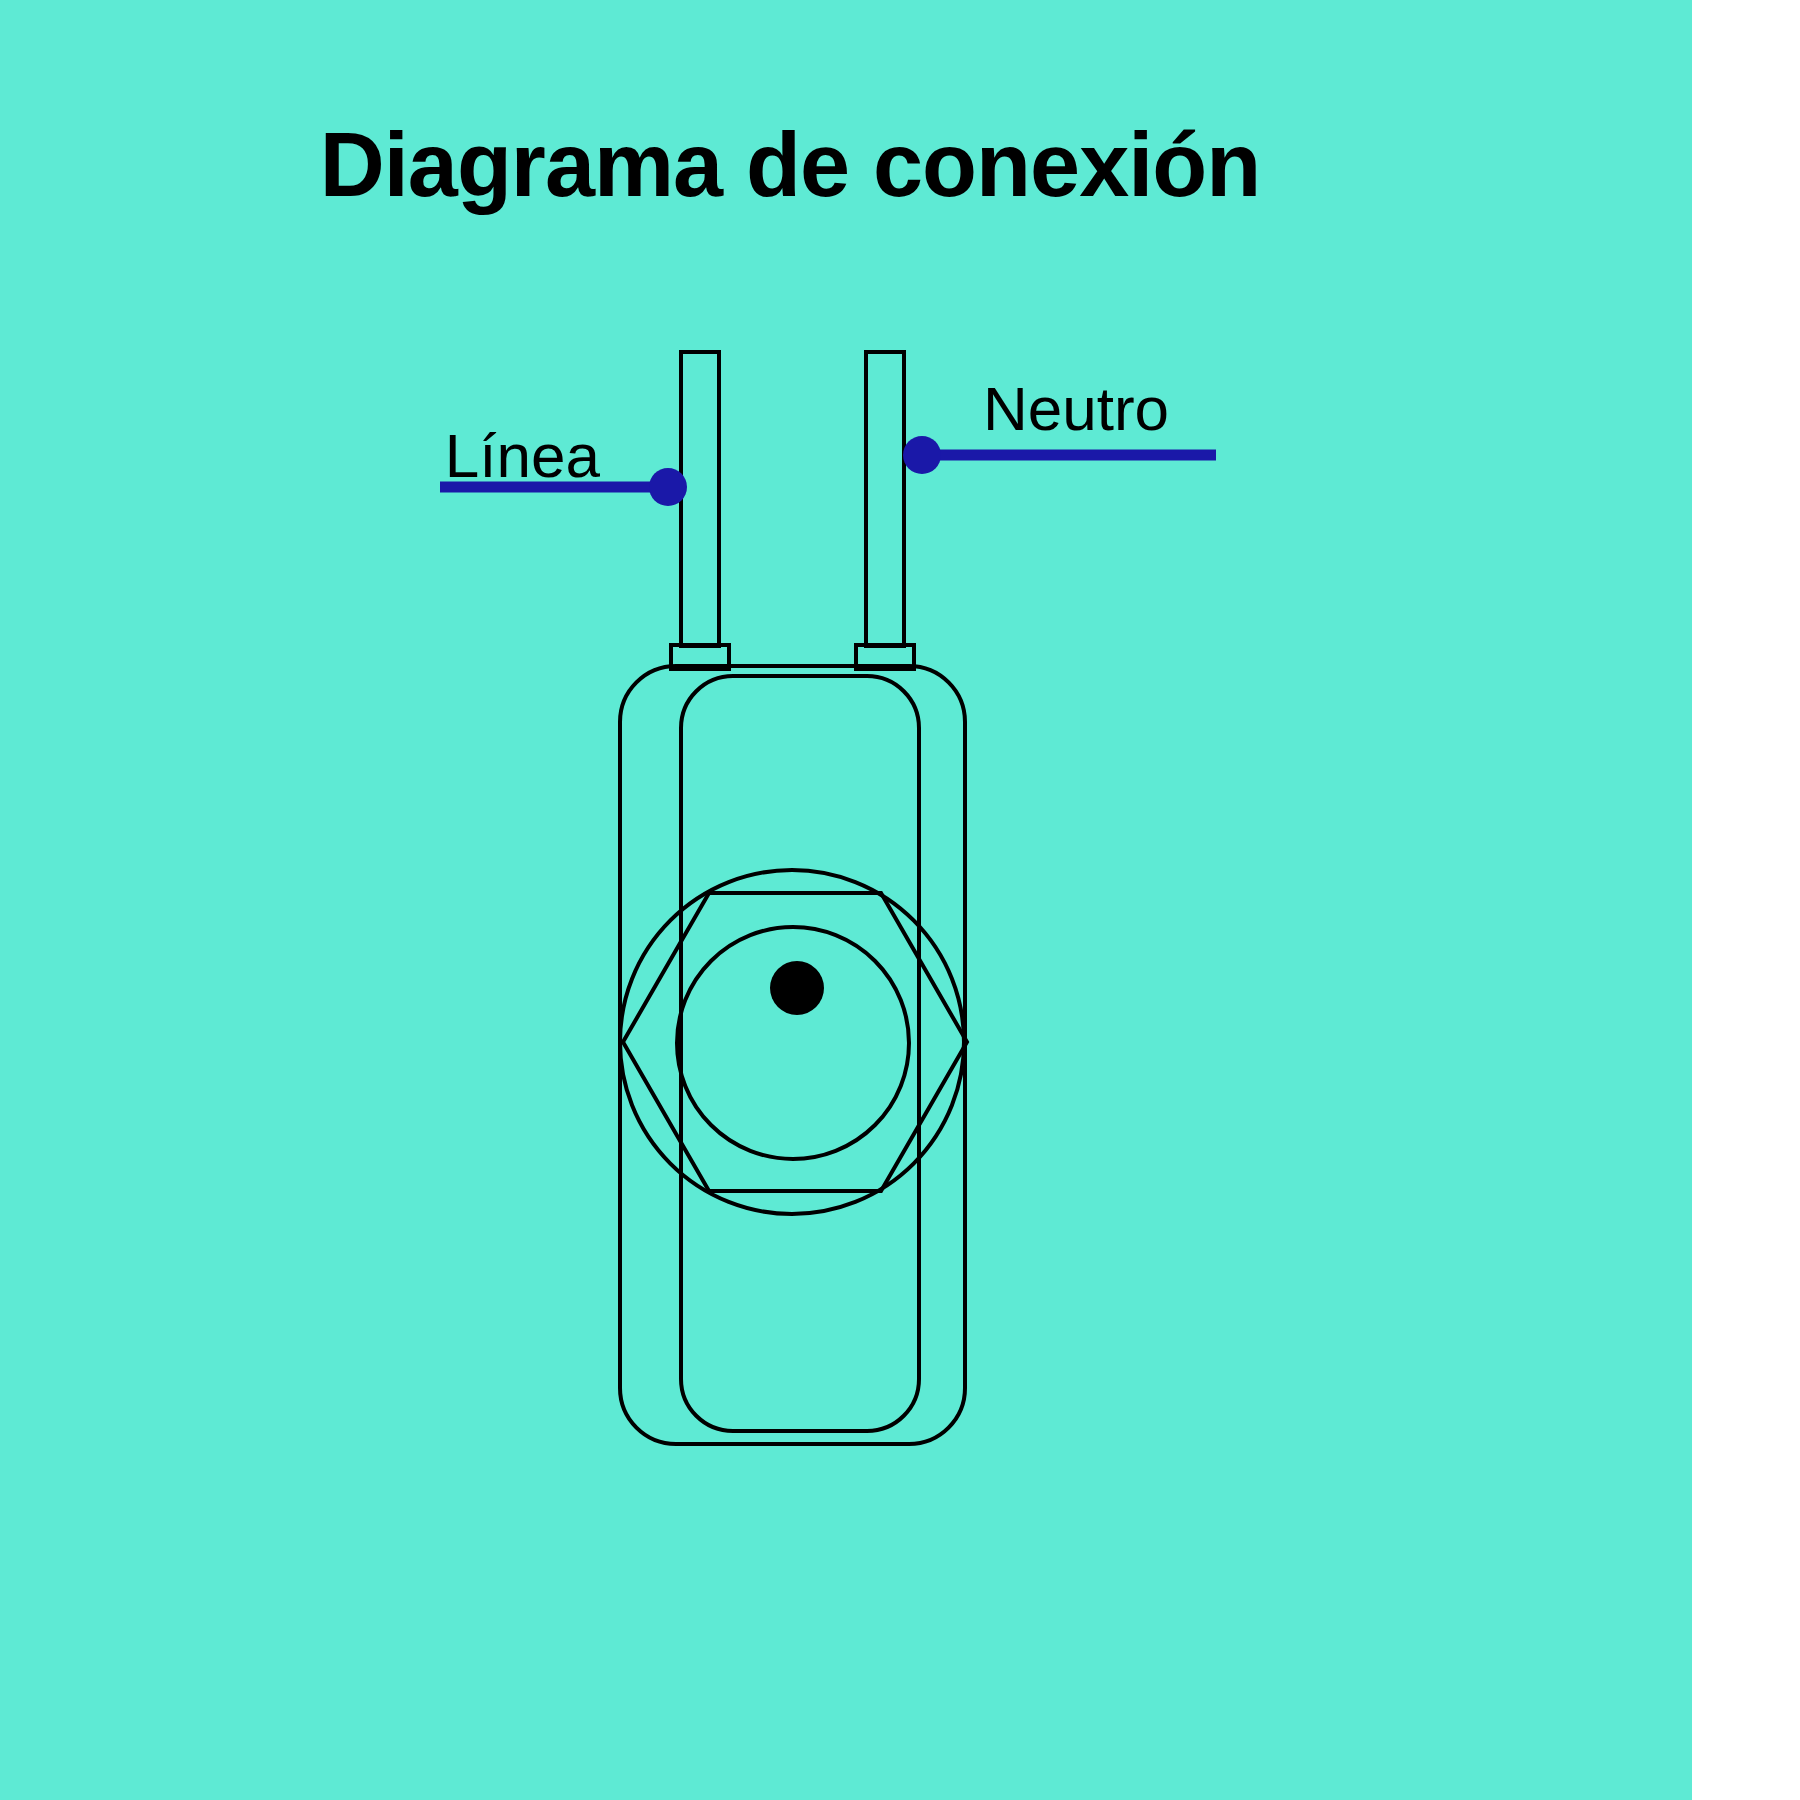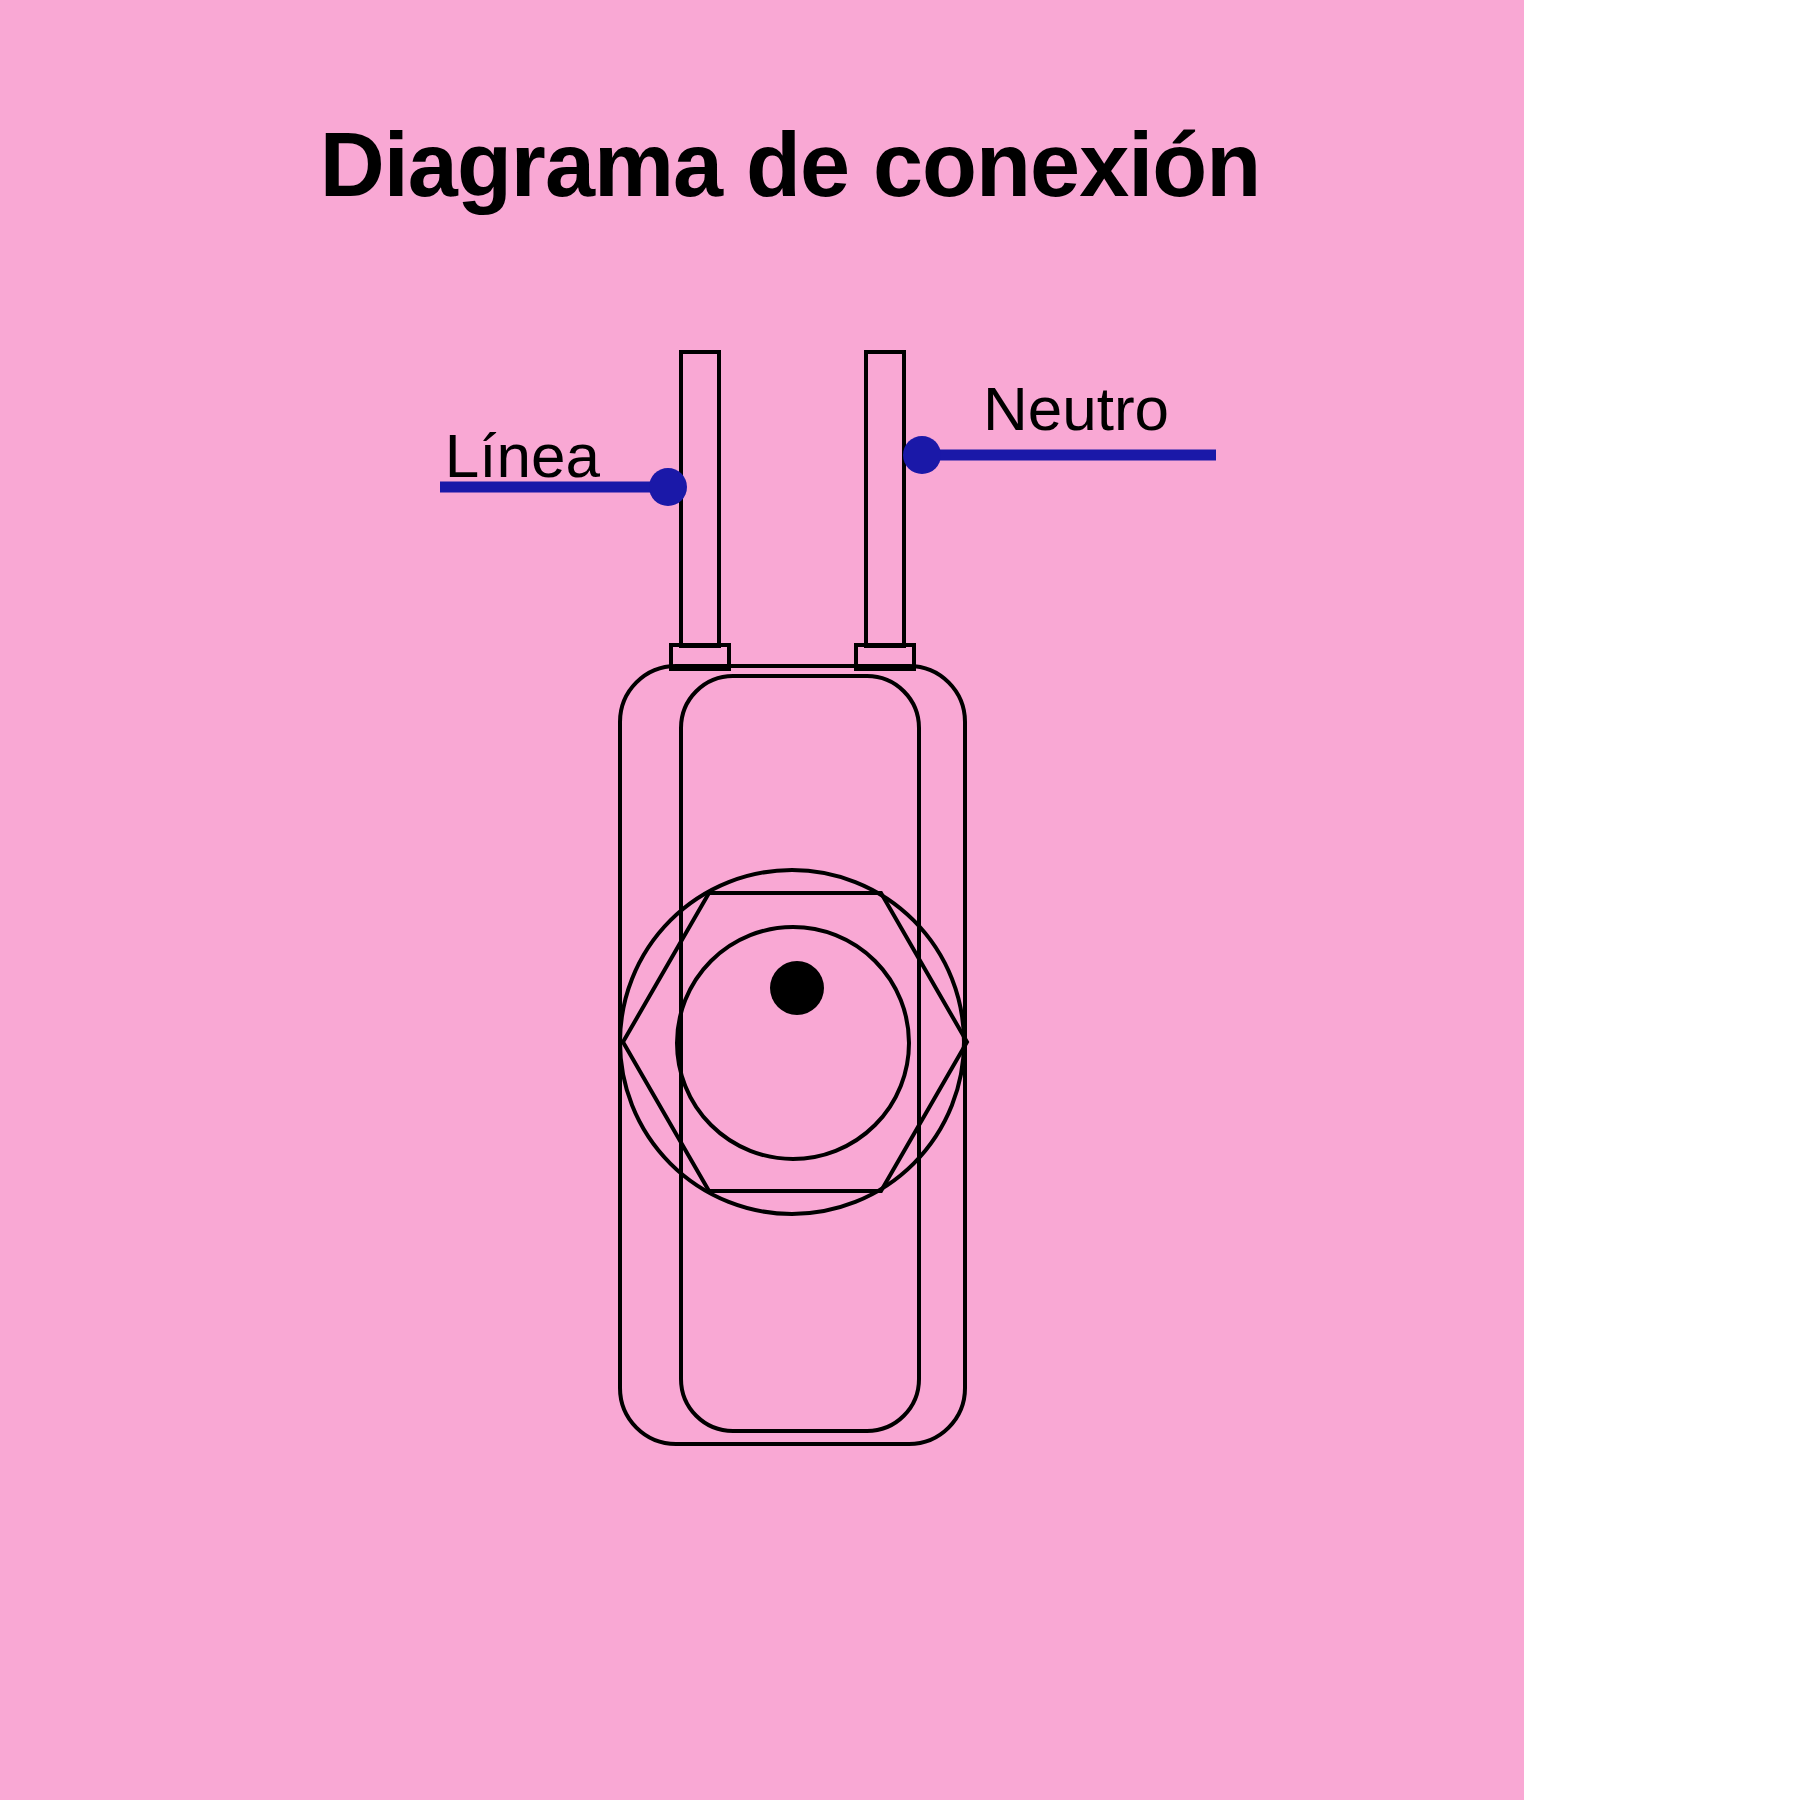--- a/index.html
+++ b/index.html
@@ -10,23 +10,23 @@
   }
   body {
     width: 1800px;
     height: 1800px;
     overflow: hidden;
     font-family: "Liberation Sans", sans-serif;
     -webkit-font-smoothing: antialiased;
   }
   #stage {
     position: relative;
-    width: 1524px;
+    width: 1692px;
     height: 1800px;
-    background: #f9a8d4;
+    background: #5eead4;
   }
   #diagram-svg {
     position: absolute;
     left: 0;
     top: 0;
     width: 1800px;
     height: 1800px;
     display: block;
   }
   .title-text {

